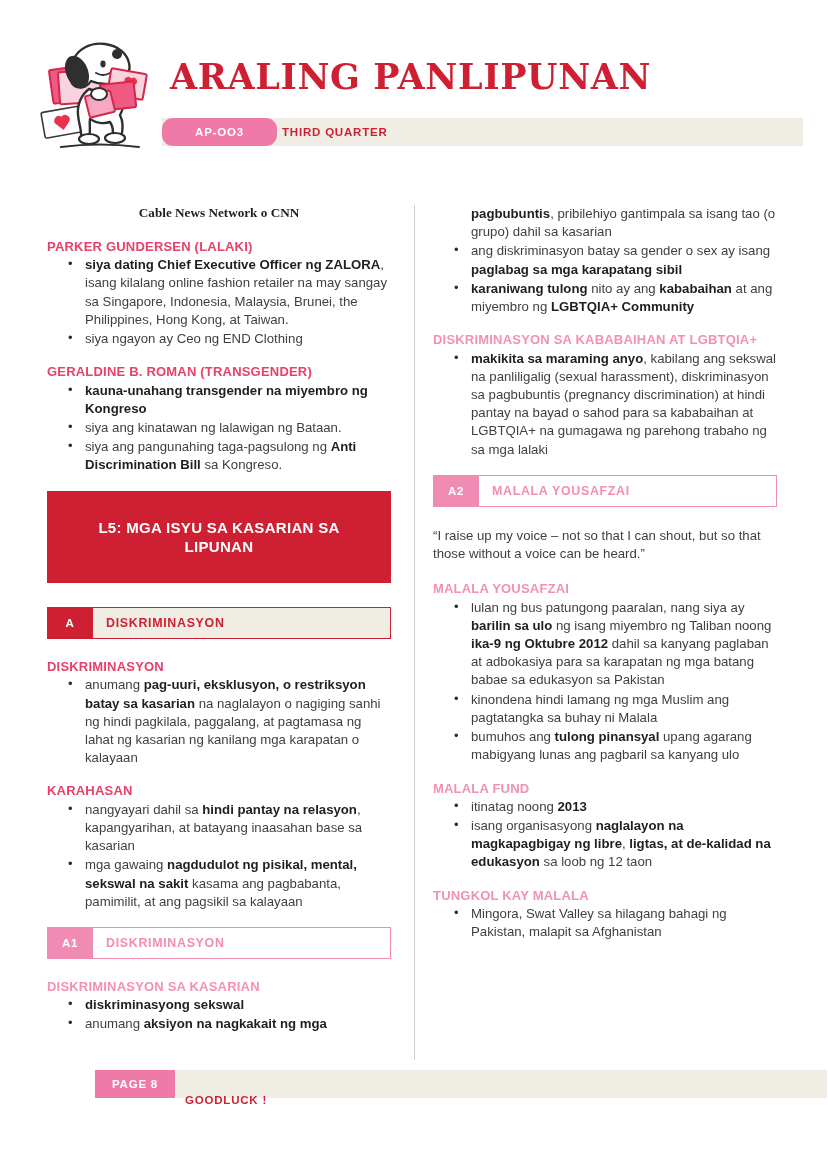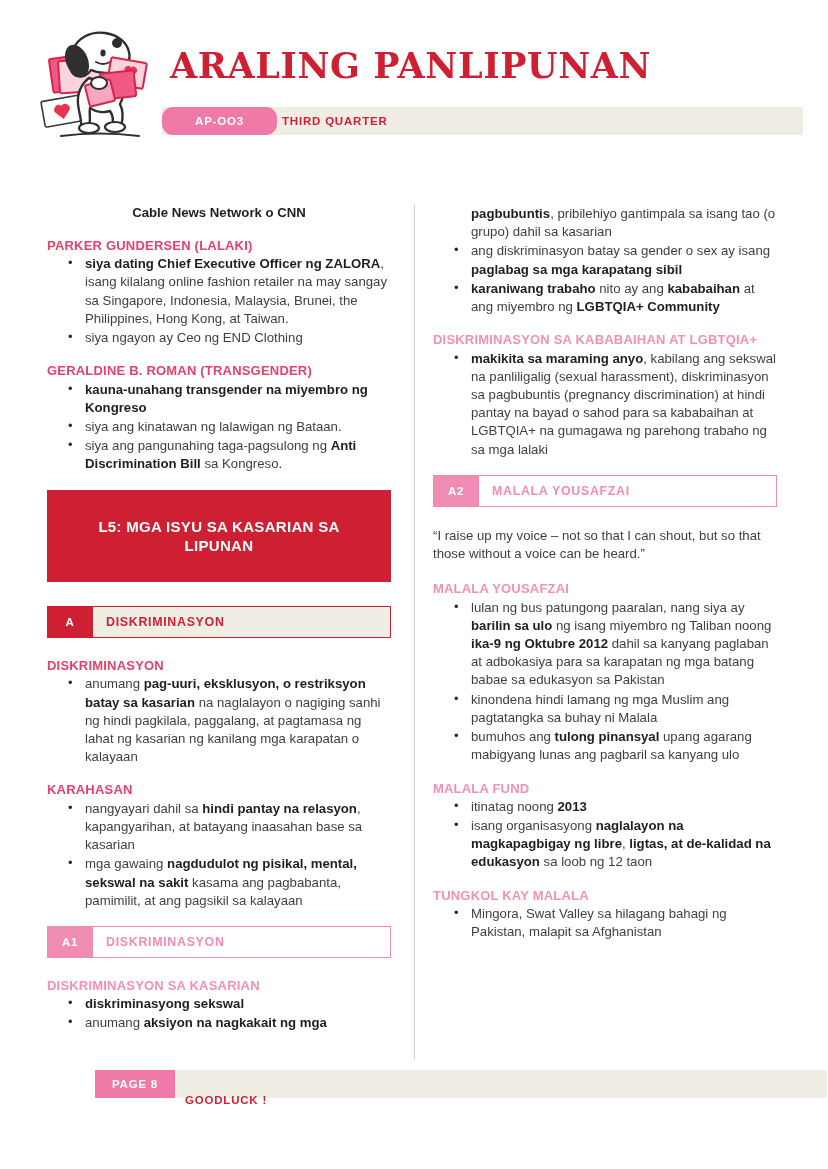--- a/index.html
+++ b/index.html
@@ -12,21 +12,21 @@
     height: 1169px;
     position: relative;
     font-family: "Liberation Sans", sans-serif;
     color: #3c3c3c;
     overflow: hidden;
   }
 
   
   .header {
     position: absolute;
-    left: 0; top: 0;
+    left: 0; top: 11px;
     width: 828px;
     height: 155px;
     text-decoration: underline;
   }
   .logo {
     position: absolute;
     left: 33px; top: 20px;
     width: 128px; height: 122px;
   }
   .title {
@@ -92,20 +92,21 @@
   .col-left  { left: 47px; }
   .col-right { left: 433px; }
 
   
   .centered-head {
     text-align: center;
     font-size: 13.2px;
     font-weight: 700;
     color: #1f1f1f;
     margin: 0 0 18px 0;
+    font-family: Liberation Serif, serif;
   }
   .sec-head {
     font-size: 13px;
     font-weight: 700;
     letter-spacing: 0.2px;
     color: #e64168;
     margin: 0 0 1px 0;
     line-height: 1.25;
   }
   .sec-head.pink {
@@ -344,21 +345,21 @@
       <li>anumang <b>aksiyon na nagkakait ng mga</b></li>
     </ul>
   </div>
 </div>
 
 <div class="col col-right">
 
   <ul class="bl">
     <li class="nb no-marker" style="list-style: none;"><b>pagbubuntis</b>, pribilehiyo gantimpala sa isang tao (o grupo) dahil sa kasarian</li>
     <li>ang diskriminasyon batay sa gender o sex ay isang <b>paglabag sa mga karapatang sibil</b></li>
-    <li><b>karaniwang trabaho</b> nito ay ang <b>kababaihan</b> at ang miyembro ng <b>LGBTQIA+ Community</b></li>
+    <li><b>karaniwang tulong</b> nito ay ang <b>kababaihan</b> at ang miyembro ng <b>LGBTQIA+ Community</b></li>
   </ul>
 
   <div>
     <div class="sec-head pink">DISKRIMINASYON SA KABABAIHAN AT LGBTQIA+</div>
     <ul class="bl">
       <li><b>makikita sa maraming anyo</b>, kabilang ang sekswal na panliligalig (sexual harassment), diskriminasyon sa pagbubuntis (pregnancy discrimination) at hindi pantay na bayad o sahod para sa kababaihan at LGBTQIA+ na gumagawa ng parehong trabaho ng sa mga lalaki</li>
     </ul>
   </div>
 
   <div class="tagbox pink">

